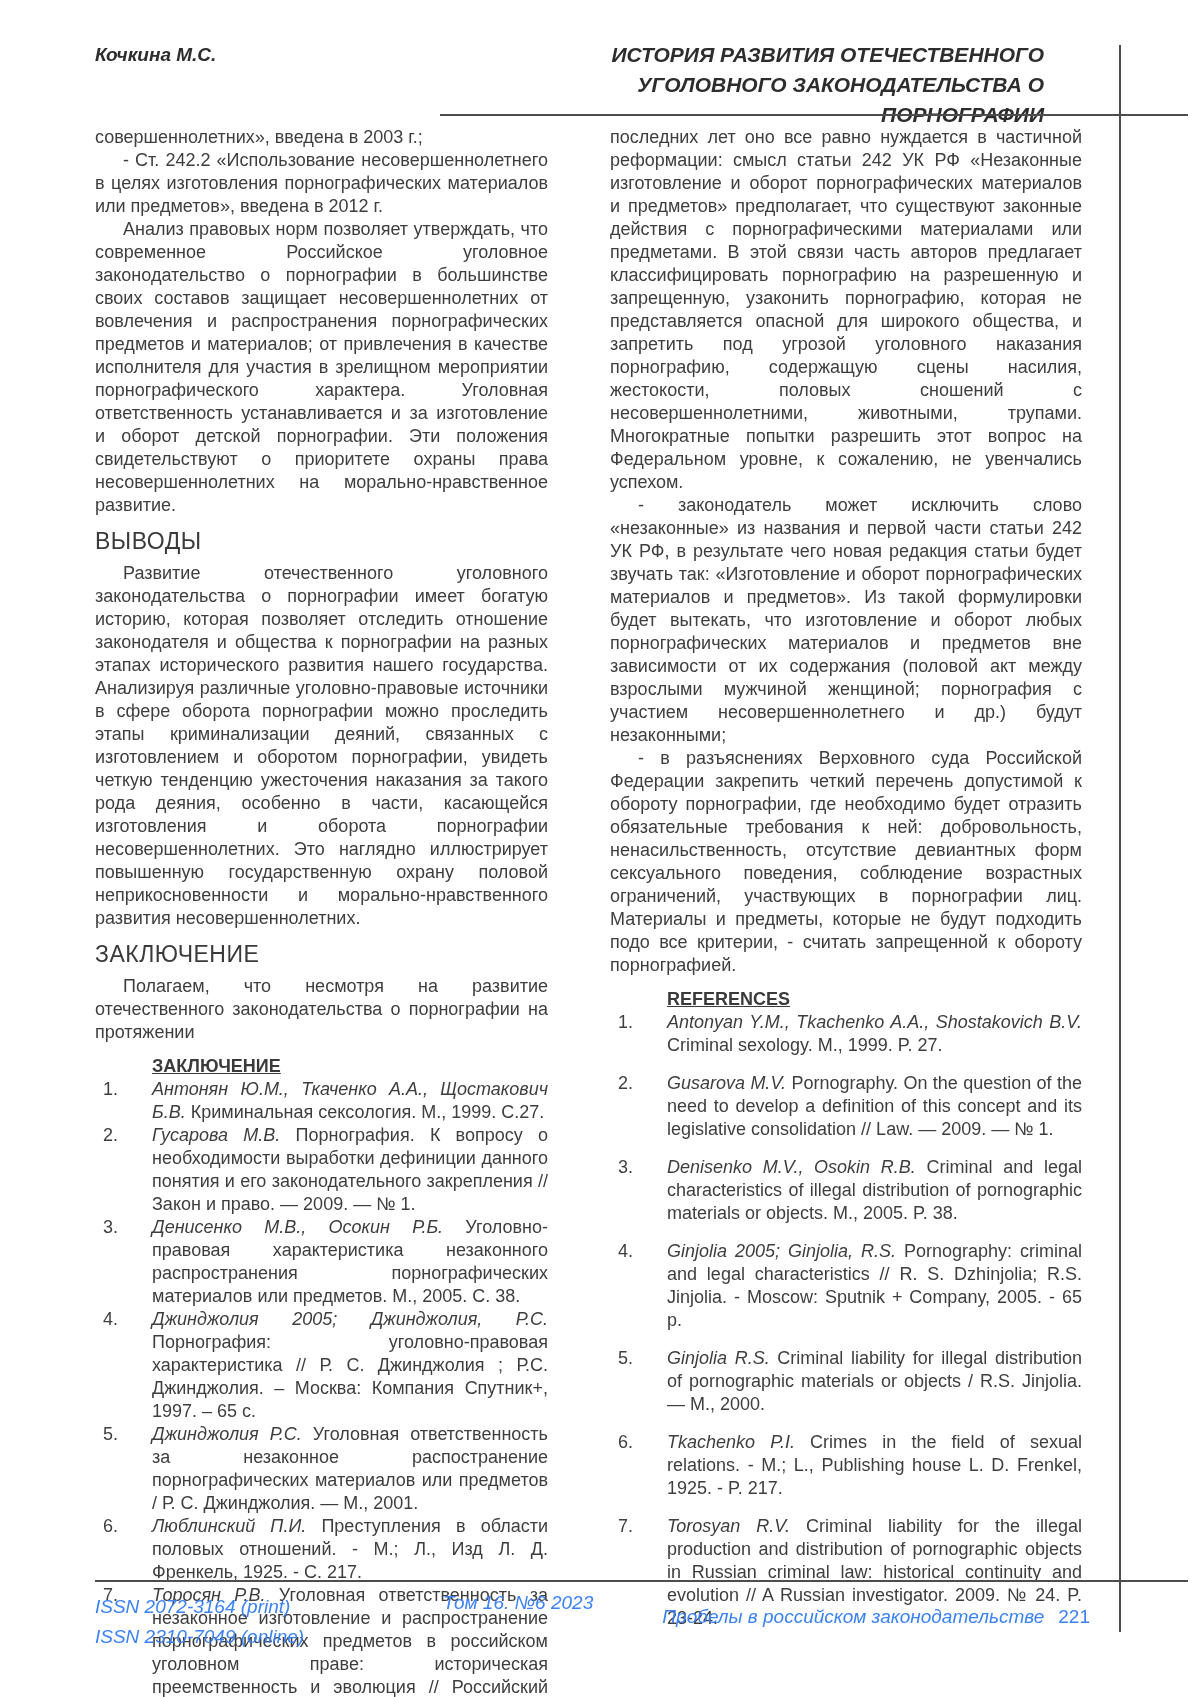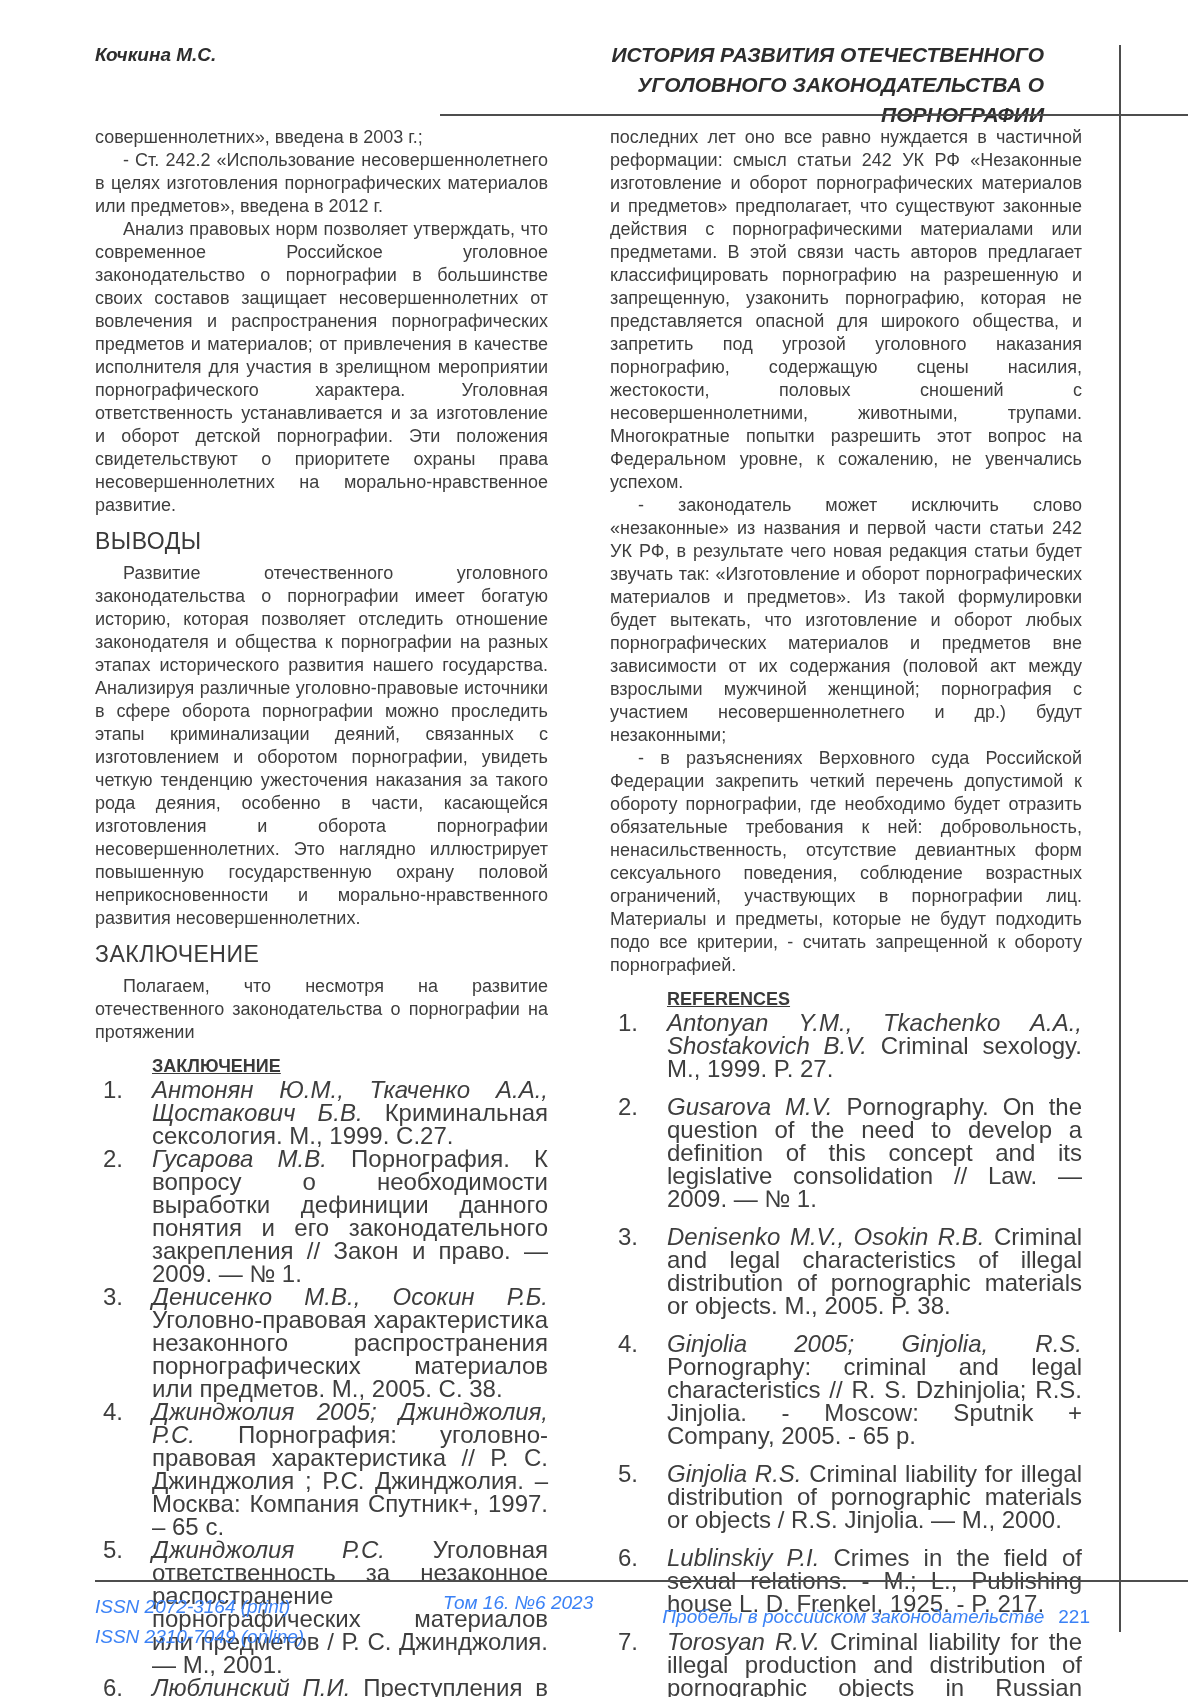--- a/index.html
+++ b/index.html
@@ -22,21 +22,21 @@
 
   
   .columns { position:absolute; top:126px; left:95px; display:flex; gap:62px; }
   .col { width:453px; }
   .col.right { width:472px; }
   .col p { margin:0; font-size:18px; line-height:23px; text-align:justify; text-indent:28px; }
   .col p.noindent { text-indent:0; }
   h2.sect { font-size:23px; line-height:26px; font-weight:400; letter-spacing:0.5px; color:#3a3a3a; margin:11px 0 8px 0; }
   h3.lit { font-size:18px; line-height:24px; font-weight:bold; text-decoration:underline; color:#3a3a3a; margin:10px 0 0 57px; }
   ol.reflist { margin:0; padding:0 0 0 57px; list-style:none; counter-reset:li; }
-  ol.reflist li { counter-increment:li; position:relative; font-size:24px; line-height:23px; text-align:justify; margin:0; }
+  ol.reflist li { counter-increment:li; position:relative; font-size:18px; line-height:23px; text-align:justify; margin:0; }
   ol.reflist li::before { content:counter(li) "."; position:absolute; left:-49px; top:0; font-style:normal; }
   ol.reflist.spaced li { margin-bottom:15px; }
   ol.reflist .au { font-style:italic; }
 
   
   .footer-rule { position:absolute; top:1580px; left:95px; width:1093px; height:2px; background:#4d4d4d; }
   .footer { position:absolute; top:1590px; left:95px; width:995px; height:70px; font-style:italic; font-size:19px; color:#3b82f6;text-decoration:underline; }
   .issn { position:absolute; left:0; top:2px; line-height:30px; }
   .volume { position:absolute; left:348px; top:2px; }
   .journal { position:absolute; right:0; top:16px; white-space:nowrap;margin-left:31px; }
@@ -80,21 +80,21 @@
       <p class="noindent">последних лет оно все равно нуждается в частичной реформации: смысл статьи 242 УК РФ «Незаконные изготовление и оборот порнографических материалов и предметов» предполагает, что существуют законные действия с порнографическими материалами или предметами. В этой связи часть авторов предлагает классифицировать порнографию на разрешенную и запрещенную, узаконить порнографию, которая не представляется опасной для широкого общества, и запретить под угрозой уголовного наказания порнографию, содержащую сцены насилия, жестокости, половых сношений с несовершеннолетними, животными, трупами. Многократные попытки разрешить этот вопрос на Федеральном уровне, к сожалению, не увенчались успехом.</p>
       <p>- законодатель может исключить слово «незаконные» из названия и первой части статьи 242 УК РФ, в результате чего новая редакция статьи будет звучать так: «Изготовление и оборот порнографических материалов и предметов». Из такой формулировки будет вытекать, что изготовление и оборот любых порнографических материалов и предметов вне зависимости от их содержания (половой акт между взрослыми мужчиной женщиной; порнография с участием несовершеннолетнего и др.) будут незаконными;</p>
       <p>- в разъяснениях Верховного суда Российской Федерации закрепить четкий перечень допустимой к обороту порнографии, где необходимо будет отразить обязательные требования к ней: добровольность, ненасильственность, отсутствие девиантных форм сексуального поведения, соблюдение возрастных ограничений, участвующих в порнографии лиц. Материалы и предметы, которые не будут подходить подо все критерии, - считать запрещенной к обороту порнографией.</p>
       <h3 class="lit">REFERENCES</h3>
       <ol class="reflist spaced">
         <li><span class="au">Antonyan Y.M., Tkachenko A.A., Shostakovich B.V.</span> <span>Criminal sexology. M., 1999. P. 27.</span></li>
         <li><span class="au">Gusarova M.V.</span> <span>Pornography. On the question of the need to develop a definition of this concept and its legislative consolidation // Law. — 2009. — № 1.</span></li>
         <li><span class="au">Denisenko M.V., Osokin R.B.</span> <span>Criminal and legal characteristics of illegal distribution of pornographic materials or objects. M., 2005. P. 38.</span></li>
         <li><span class="au">Ginjolia 2005; Ginjolia, R.S.</span> <span>Pornography: criminal and legal characteristics // R. S. Dzhinjolia; R.S. Jinjolia. - Moscow: Sputnik + Company, 2005. - 65 p.</span></li>
         <li><span class="au">Ginjolia R.S.</span> <span>Criminal liability for illegal distribution of pornographic materials or objects / R.S. Jinjolia. — M., 2000.</span></li>
-        <li><span class="au">Lublinskiy P.I.</span> <span>Crimes in the field of sexual relations. - M.; L., Publishing house L. D. Frenkel, 1925. - P. 217.</span></li>
+        <li><span class="au">Tkachenko P.I.</span> <span>Crimes in the field of sexual relations. - M.; L., Publishing house L. D. Frenkel, 1925. - P. 217.</span></li>
         <li><span class="au">Torosyan R.V.</span> <span>Criminal liability for the illegal production and distribution of pornographic objects in Russian criminal law: historical continuity and evolution // A Russian investigator. 2009. № 24. P. 23-24.</span></li>
       </ol>
     </section>
 
   </div>
 
   <div class="footer-rule"></div>
   <div class="footer">
     <div class="issn">
       <div>ISSN 2072-3164 (print)</div>

